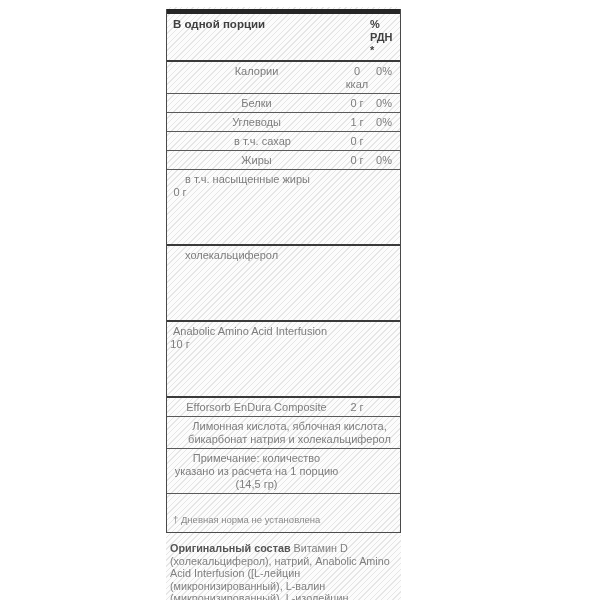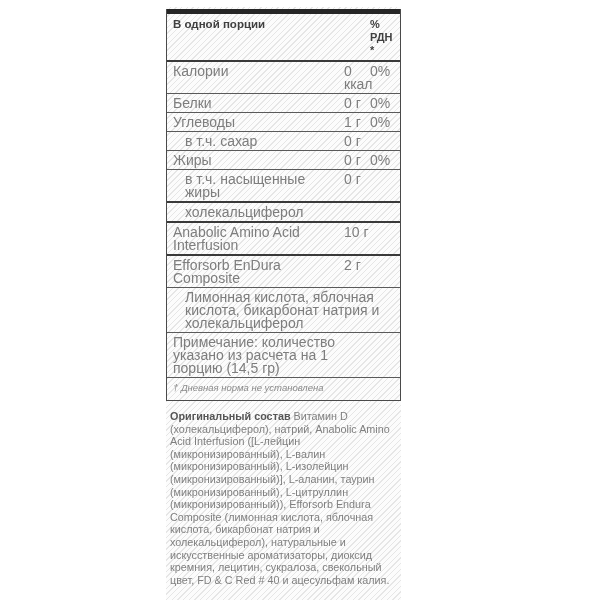--- a/index.html
+++ b/index.html
@@ -14,31 +14,31 @@
   .nutri-table{
     border-left:1px solid #4a4a4a;
     border-right:1px solid #4a4a4a;
     border-bottom:1px solid #4a4a4a;
     margin-top:2px;
   }
   .top-bar{height:5px;background:#262626;}
   .hrow{display:flex;align-items:flex-start;padding:4px 0 3px 0;border-bottom:2px solid #3a3a3a;}
   .hrow .col-label{flex:1;padding-left:6px;font-size:11.5px;font-weight:bold;color:#3f3f3f;line-height:13px;}
   .hrow .col-dv{font-weight:bold;color:#3f3f3f;font-size:11px;line-height:13px;}
-  .row{display:flex;align-items:flex-start;padding:3px 0 2px 0;font-size:14px;line-height:13px;color:#7d7d7d;}
+  .row{display:flex;align-items:flex-start;padding:3px 0 2px 0;font-size:11px;line-height:13px;color:#7d7d7d;text-align:center;}
   .b-thin{border-bottom:1px solid #5a5a5a;}
-  .b-thick{border-bottom:2px solid #3a3a3a;}
+  .b-thick{border-bottom:2px solid #3a3a3a;flex-direction:column;}
   .col-label{flex:1;padding-left:6px;padding-right:4px;word-wrap:break-word;}
   .indent .col-label{padding-left:18px;}
   .col-amount{width:26px;flex:0 0 26px;}
   .col-dv{width:30px;flex:0 0 30px;padding-right:2px;box-sizing:border-box;}
   .para .col-label{padding-right:6px;}
   .note .col-label{max-width:200px;}
   .footnotes{padding:4px 6px 5px 6px;font-size:9.5px;line-height:12px;color:#8a8a8a;}
-  .footnotes div{margin:0 0 1px 0;font-style:italic;}
+  .footnotes div{margin:16px 0 1px 0;}
   .composition{
     margin-top:9px;padding:0 3px 0 4px;
     font-size:10.8px;line-height:12.6px;color:#7f7f7f;
   }
   .composition b{color:#555555;}
 </style>
 </head>
 <body>
 
 <div class="page">

